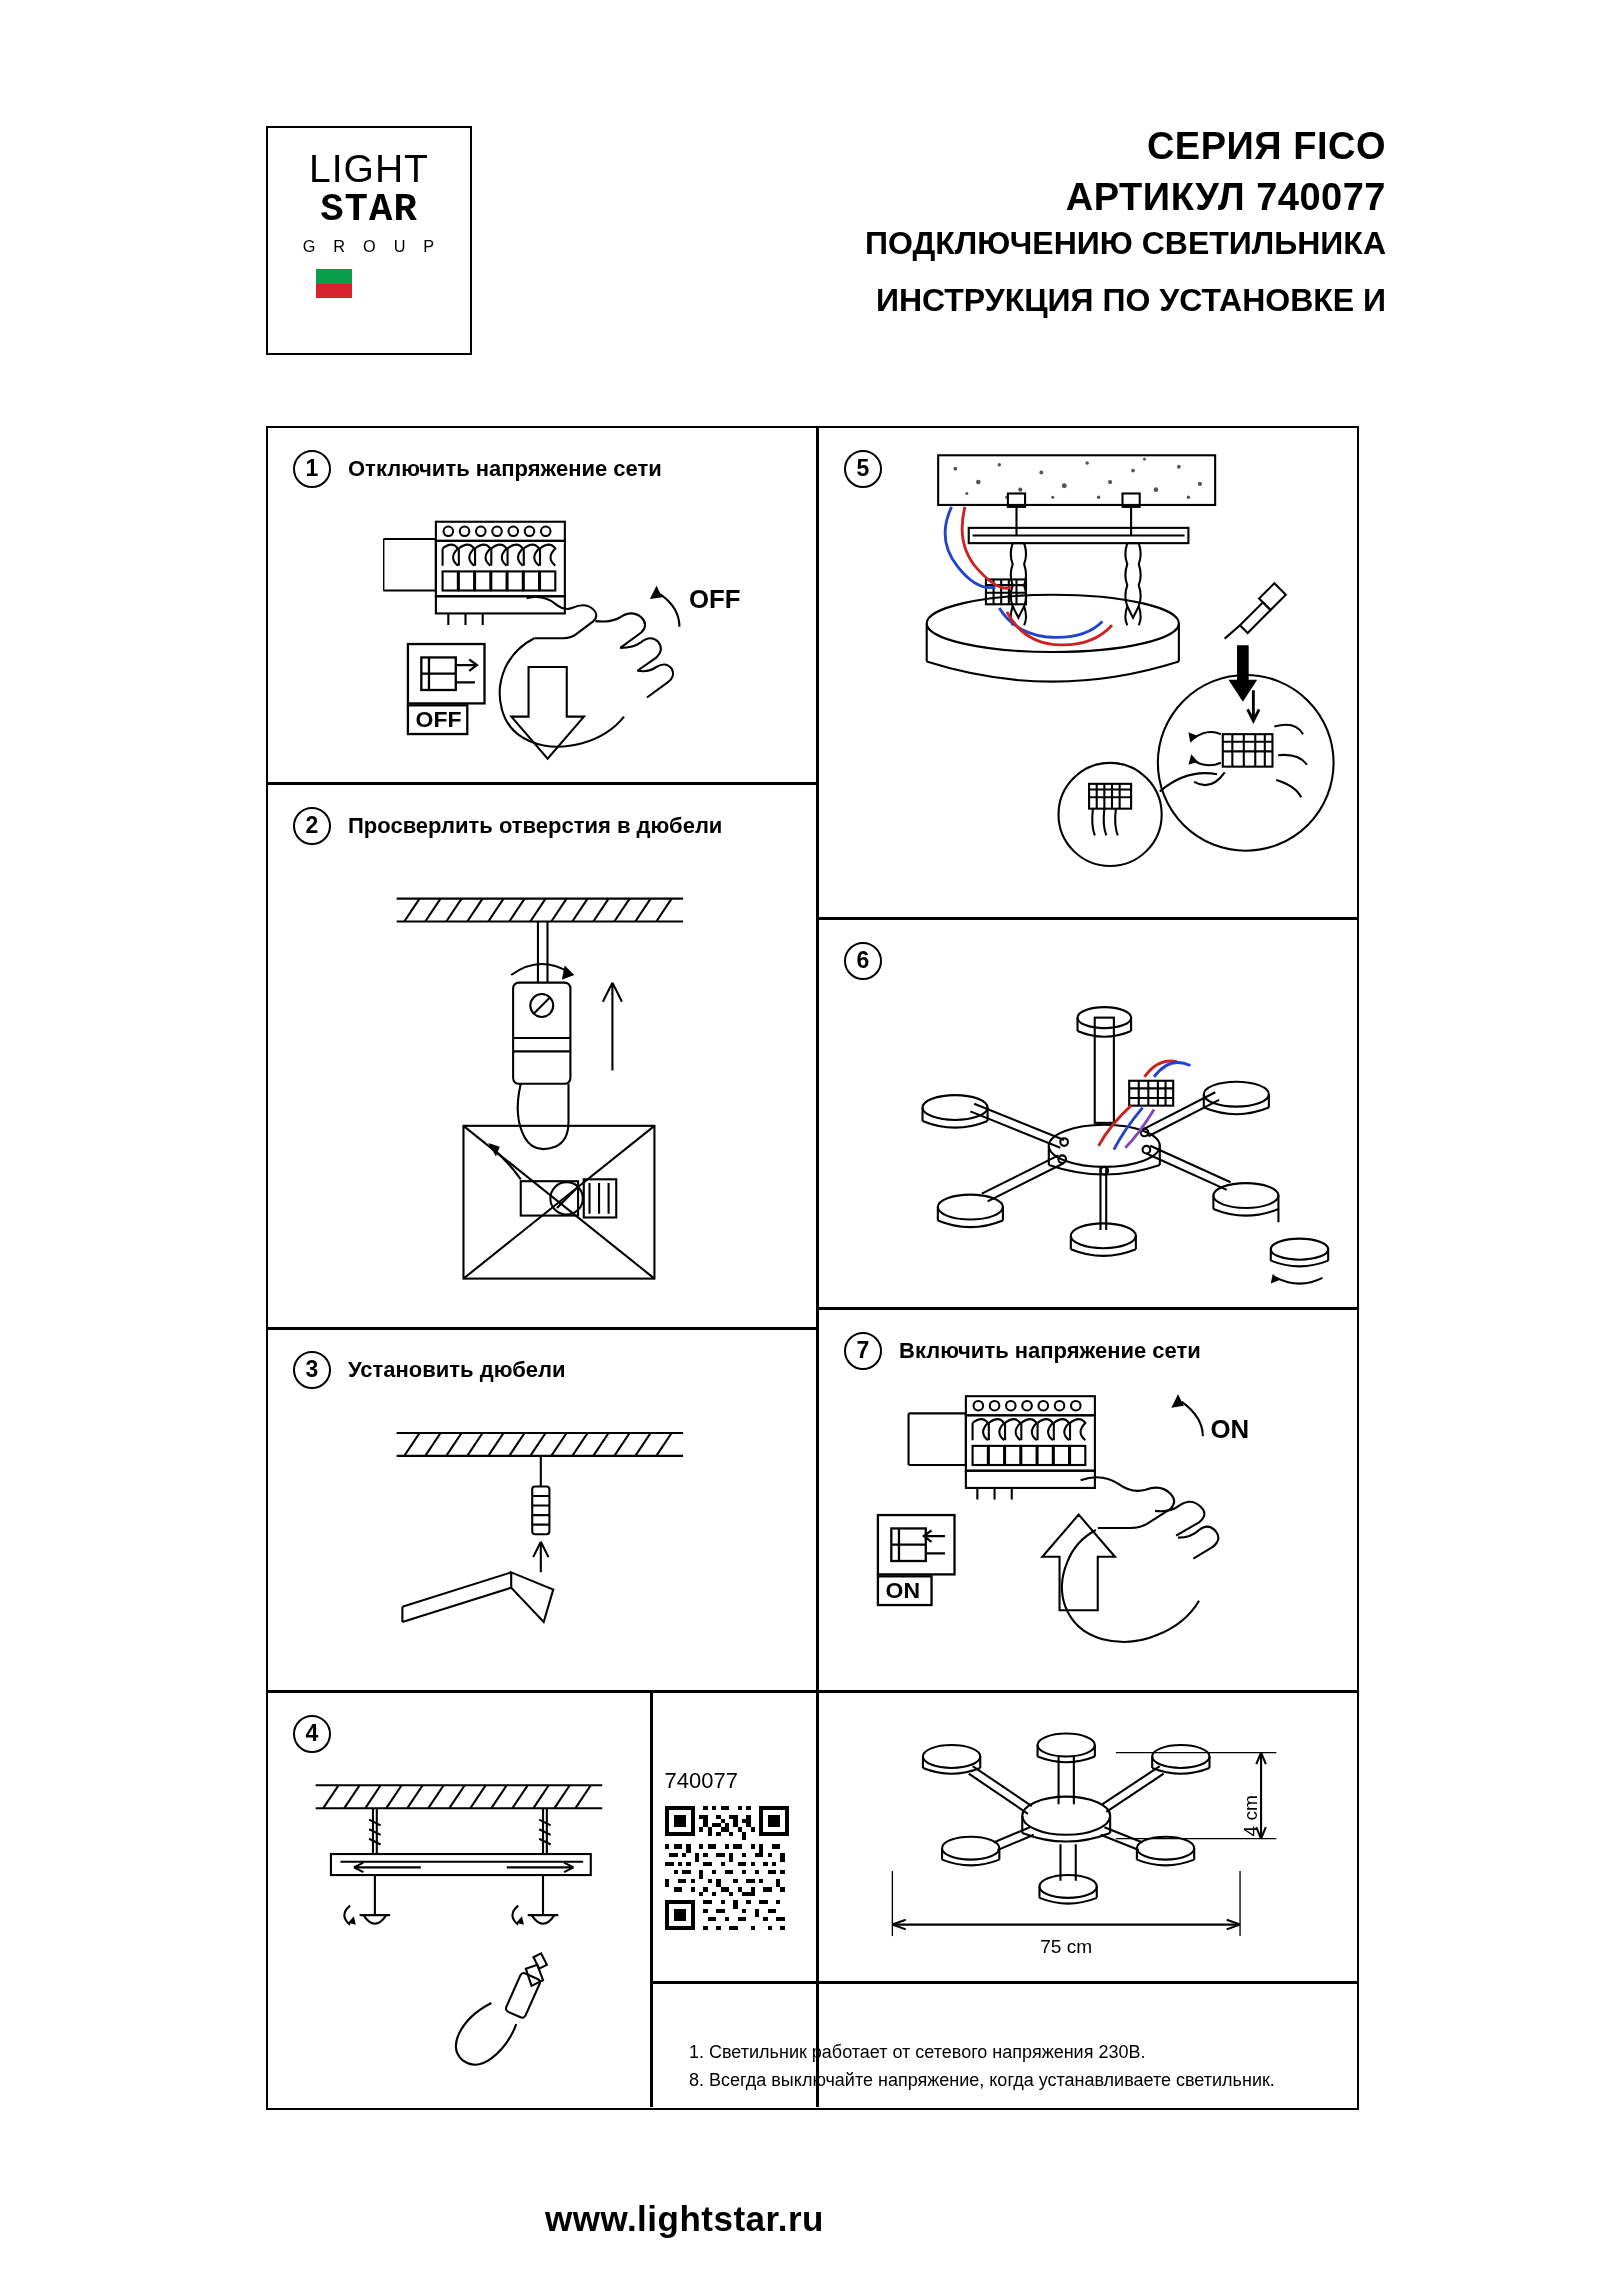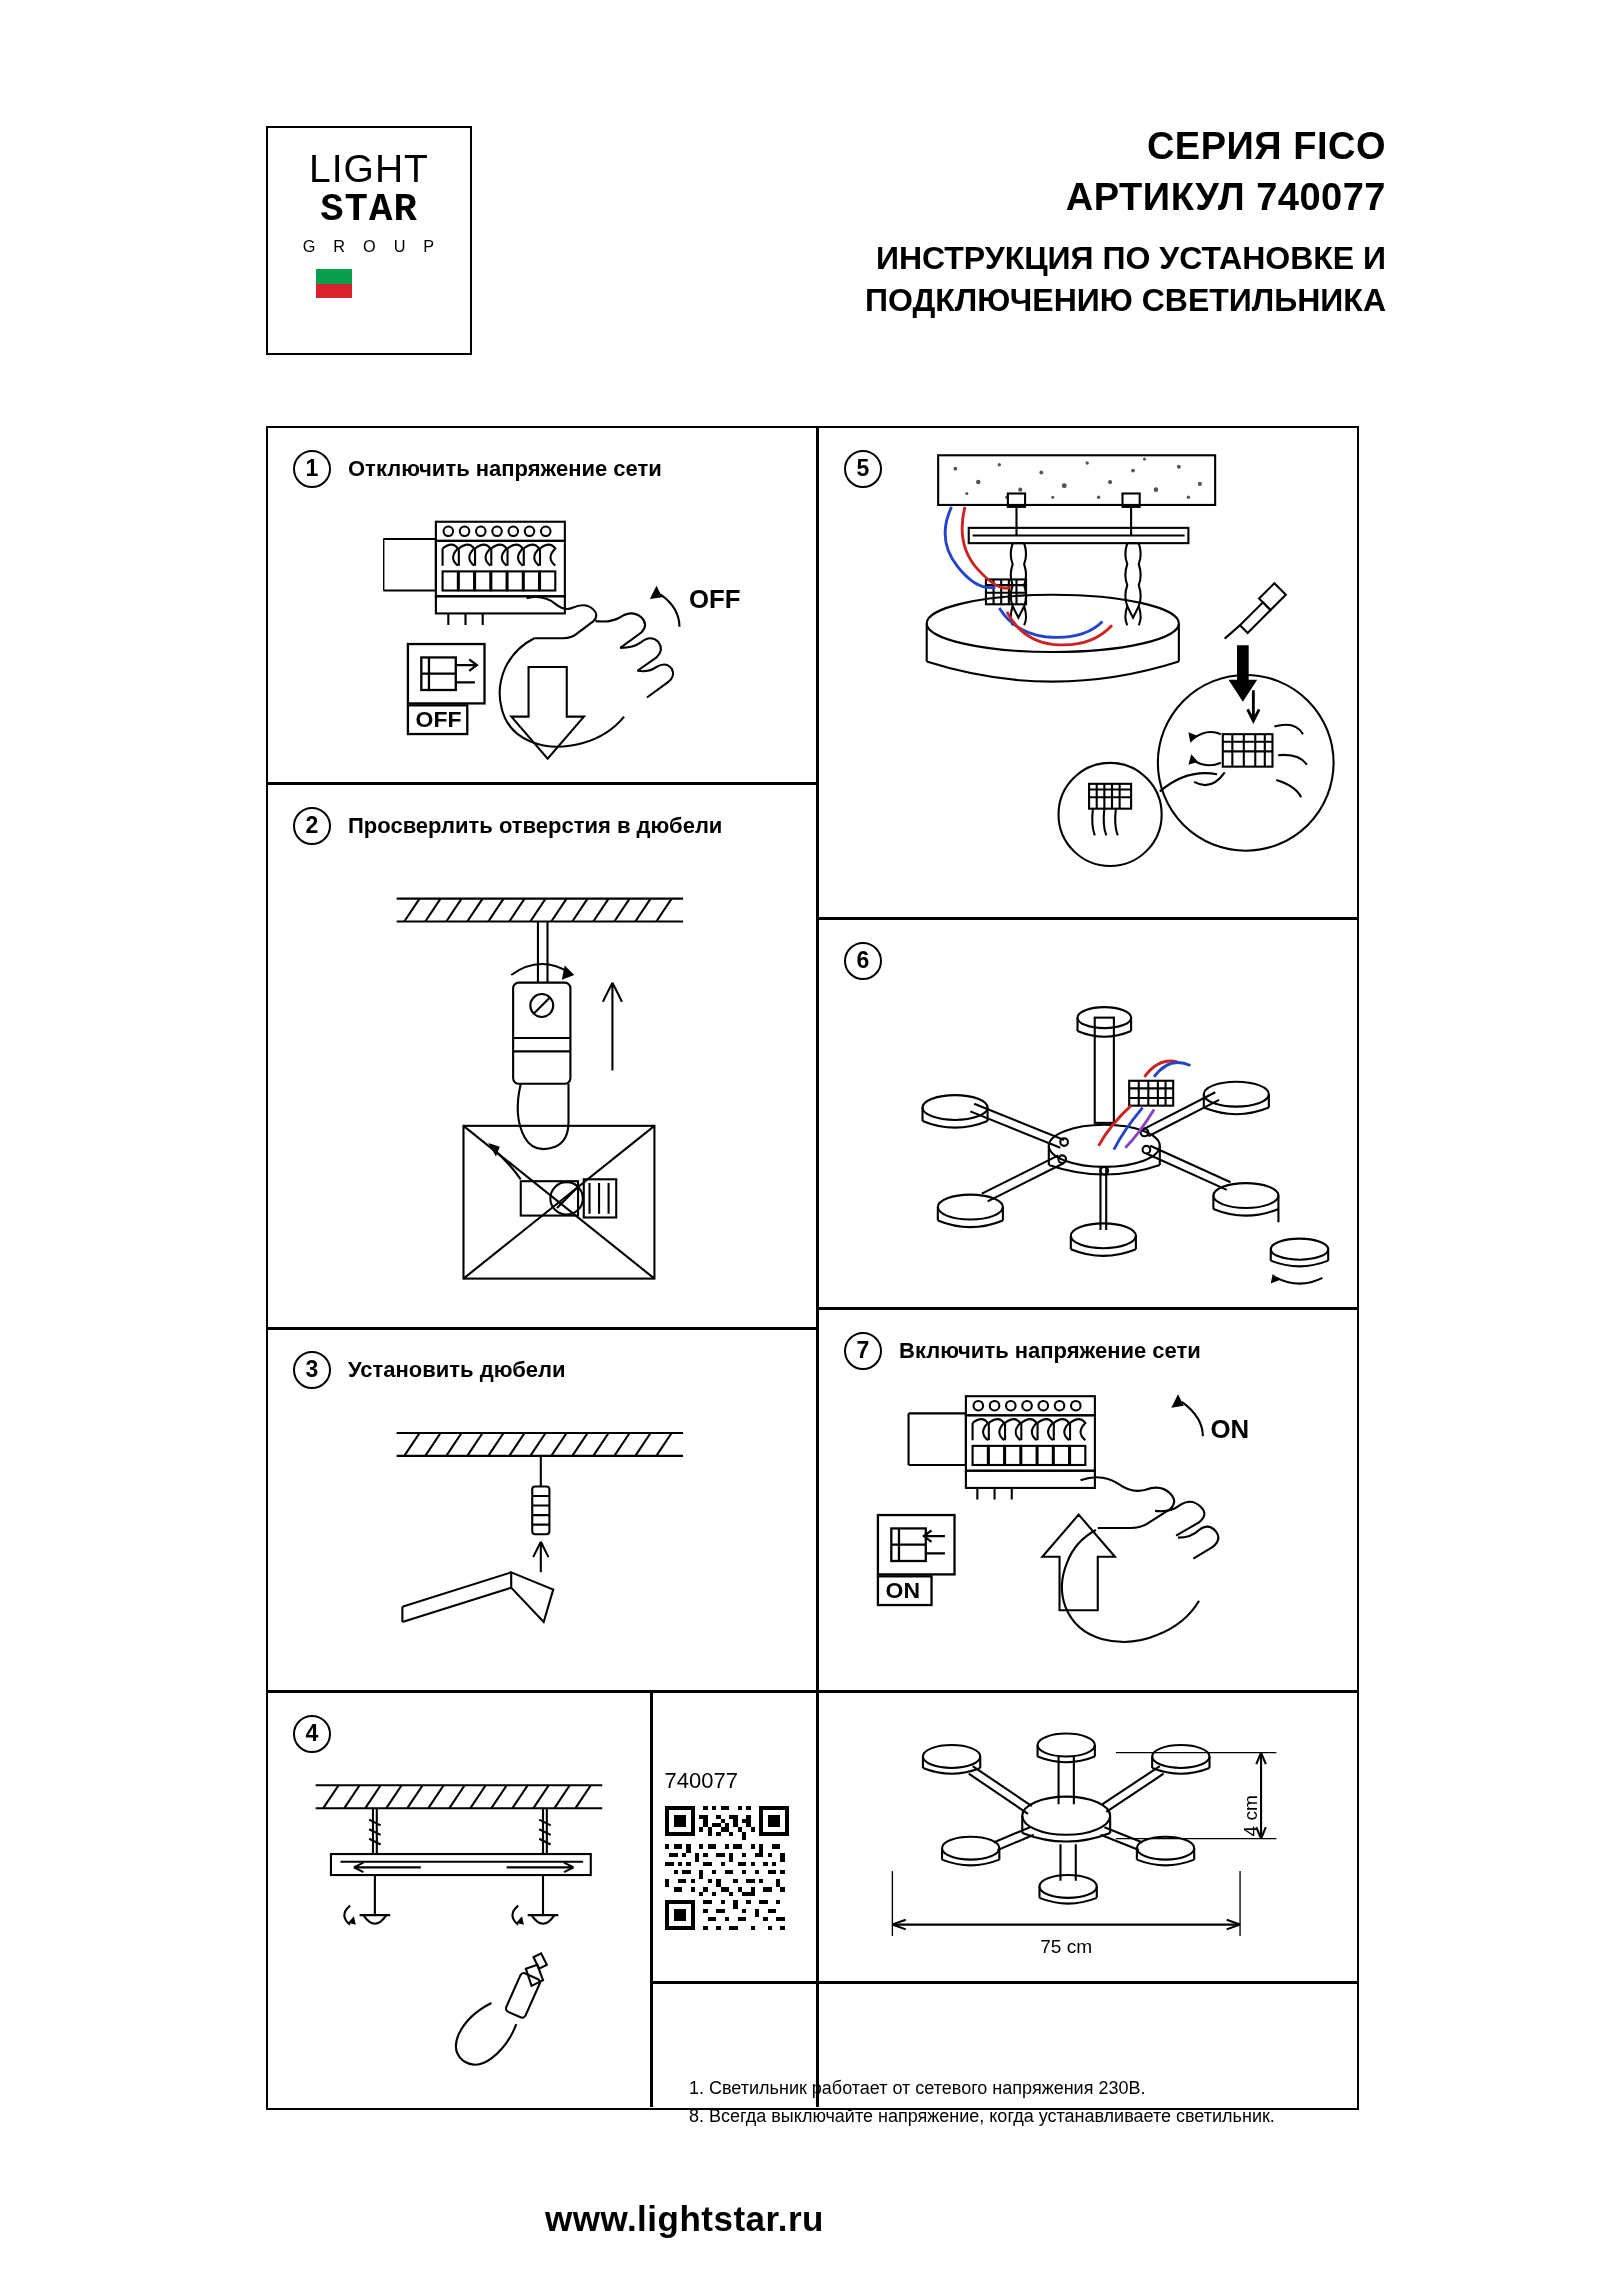--- a/index.html
+++ b/index.html
@@ -173,22 +173,22 @@
       <div class="flag">
         <span class="g"></span>
           <span class="w"></span>
           <span class="r"></span>
       </div>
     </div>
 
     <div class="head-text">
       <div class="head-line1">СЕРИЯ FICO</div>
       <div class="head-line2">АРТИКУЛ 740077</div>
+      <div class="head-line3" style="margin-top:0;">ПОДКЛЮЧЕНИЮ СВЕТИЛЬНИКА</div>
       <div class="head-line3">ИНСТРУКЦИЯ ПО УСТАНОВКЕ И</div>
-      <div class="head-line3" style="margin-top:0;">ПОДКЛЮЧЕНИЮ СВЕТИЛЬНИКА</div>
     </div>
   </div>
 
   <div class="grid">
 
     <div class="vline" style="left:548px; top:0; width:2.9px; height:1679px;"></div>
     <div class="hline" style="left:0; top:354px; width:548px; height:2.9px;"></div>
     <div class="hline" style="left:0; top:899px; width:548px; height:2.9px;"></div>
     <div class="hline" style="left:0; top:1262px; width:548px; height:2.9px;"></div>
     <div class="hline" style="left:548px; top:489px; width:542px; height:2.9px;"></div>
@@ -745,21 +745,21 @@
           <path d="M66 176 L66 244" stroke-width="1.4"></path>
           <path d="M430 176 L430 244" stroke-width="1.4"></path>
           <path d="M66 232 L430 232"></path>
           <path d="M66 232 L80 227 M66 232 L80 237 M430 232 L416 227 M430 232 L416 237"></path>
         </g>
         <text x="448" y="118" font-family="Liberation Sans, sans-serif" font-size="20" transform="rotate(-90 448 118)" text-anchor="middle">4 cm</text>
         <text x="248" y="262" font-family="Liberation Sans, sans-serif" font-size="20" text-anchor="middle">75 cm</text>
       </svg>
     </div>
 
-    <div class="cell" style="left:385px; top:1620px; width:624px; height:122px;">
+    <div class="cell" style="left:385px; top:1584px; width:624px; height:122px;">
       <div class="notes" style="left:36px; top:27px;">1. Светильник работает от сетевого напряжения 230В.</div>
       <div class="notes" style="left:36px; top:55px;">8. Всегда выключайте напряжение, когда устанавливаете светильник.</div>
     </div>
 
   </div>
 
   <div class="footer">www.lightstar.ru</div>
 
 </div>
 

